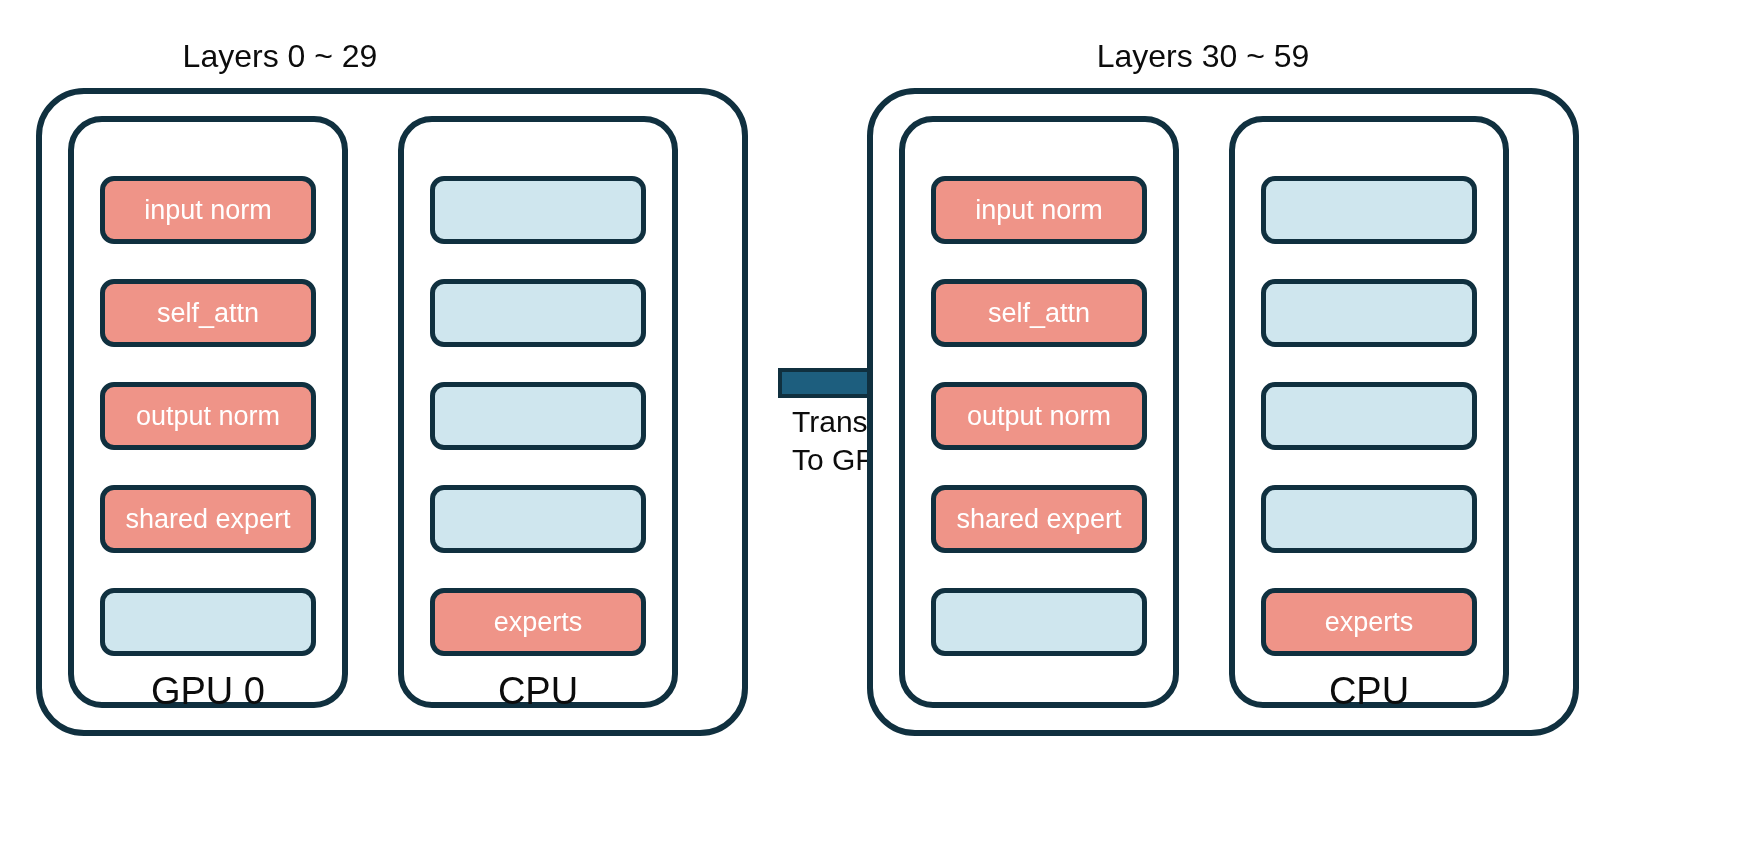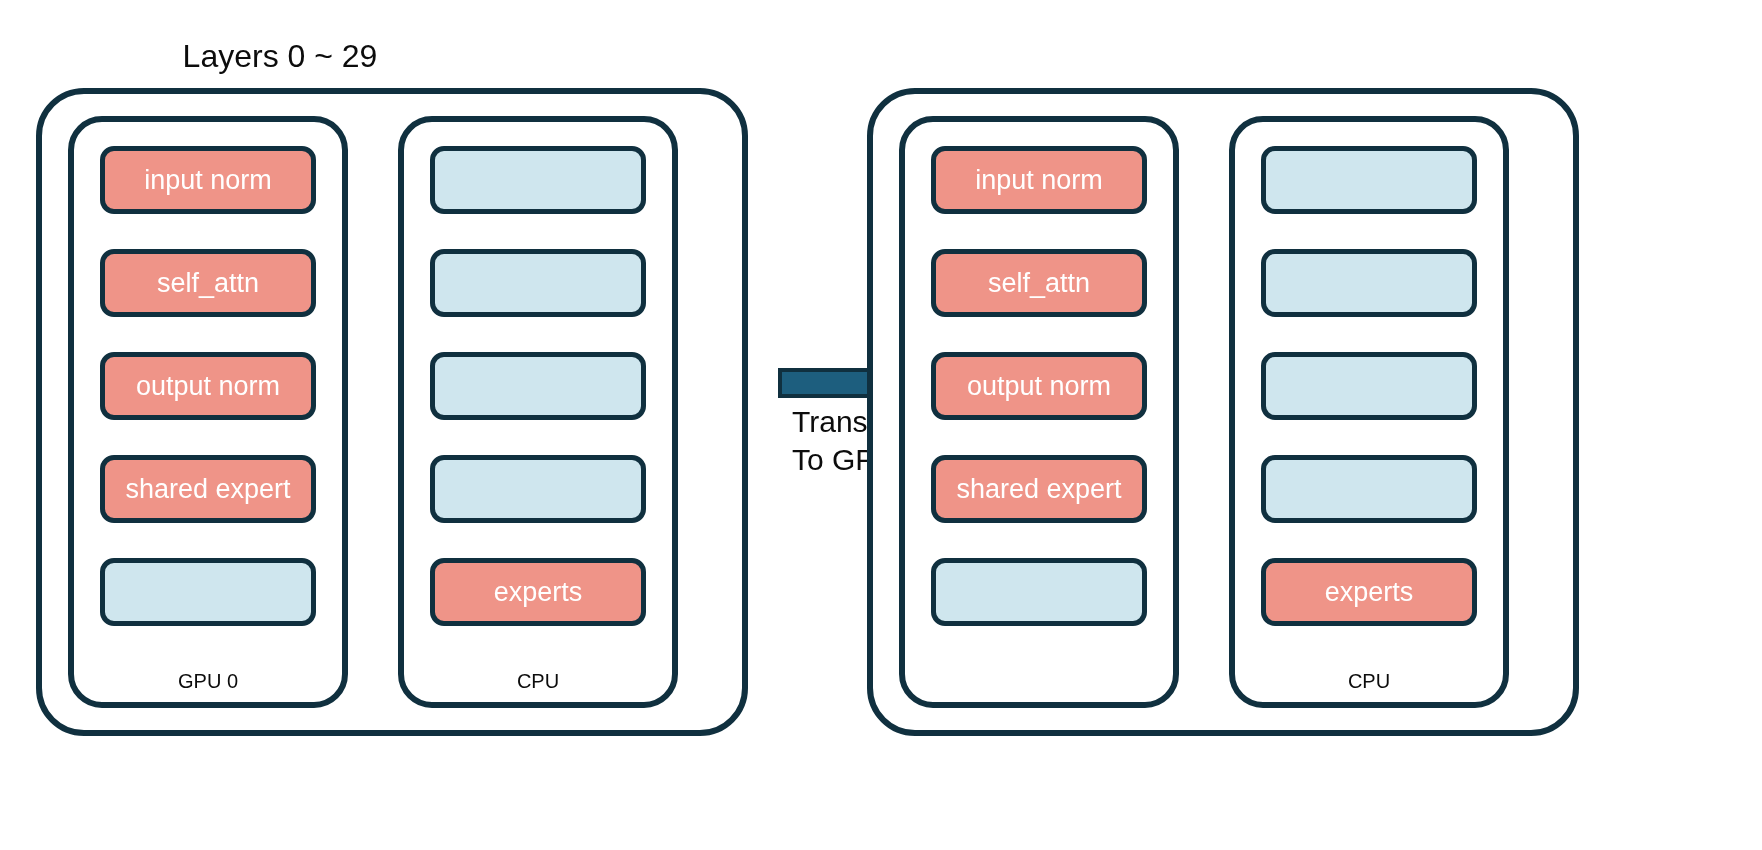--- a/index.html
+++ b/index.html
@@ -59,29 +59,30 @@
     border-radius: 14px;
     box-sizing: border-box;
     display: flex;
     align-items: center;
     justify-content: center;
     font-size: 27px;
     color: #ffffff;
     font-family: "Liberation Sans", sans-serif;
     white-space: nowrap;
     line-height: 1;
+    margin-top: 30px;
   }
   .block.red   { background: #ef9488; }
   .block.blue  { background: #cfe6ee; }
 
   
   .unit-label {
     position: absolute;
     text-align: center;
-    font-size: 20px;
+    font-size: 38px;
     color: #0c0c0c;
     font-family: "Liberation Sans", sans-serif;
     white-space: nowrap;
   }
 
   
   .transfer-label {
     position: absolute;
     font-size: 30px;
     color: #0c0c0c;
@@ -160,20 +161,21 @@
   <div class="block blue" style="left:430px; top:455px; width:216px; height:68px;"></div>
   <div class="block red" style="left:430px; top:558px; width:216px; height:68px;">experts</div>
 
   <div class="unit-label" style="left:448px; top:670px; width:180px;">CPU</div>
 
   <div class="transfer-label" style="left:792px; top:403px;">
     <div>Transfer</div>
     <div>To GPU1</div>
   </div>
 
+  <div class="group-title" style="left:1073px; top:38px; width:260px;">Layers 30 ~ 59</div>
 
   <div class="device-panel" style="left:867px; top:88px; width:712px; height:648px;"></div>
 
   <div class="column" style="left:899px; top:116px; width:280px; height:592px;"></div>
 
   <div class="block red" style="left:931px; top:146px; width:216px; height:68px;">input norm</div>
   <div class="block red" style="left:931px; top:249px; width:216px; height:68px;">self_attn</div>
   <div class="block red" style="left:931px; top:352px; width:216px; height:68px;">output norm</div>
   <div class="block red" style="left:931px; top:455px; width:216px; height:68px;">shared expert</div>
   <div class="block blue" style="left:931px; top:558px; width:216px; height:68px;"></div>

